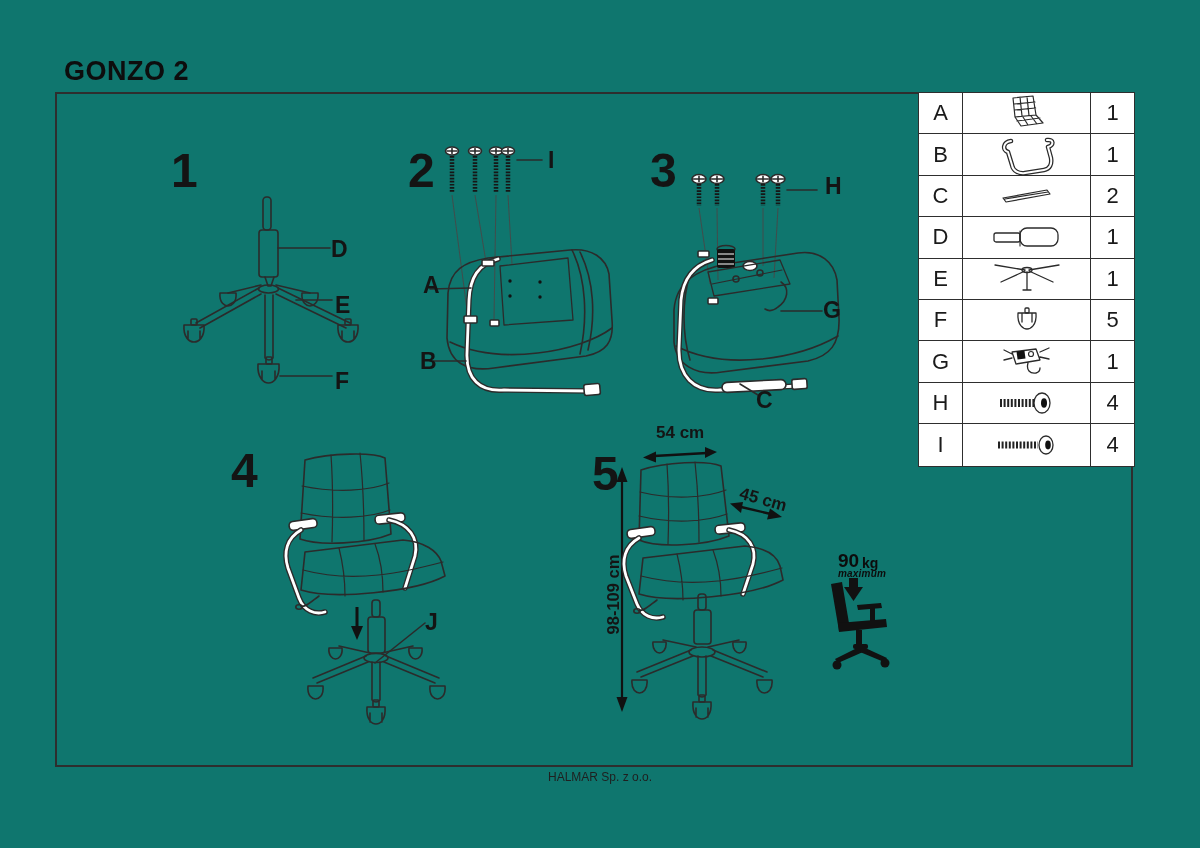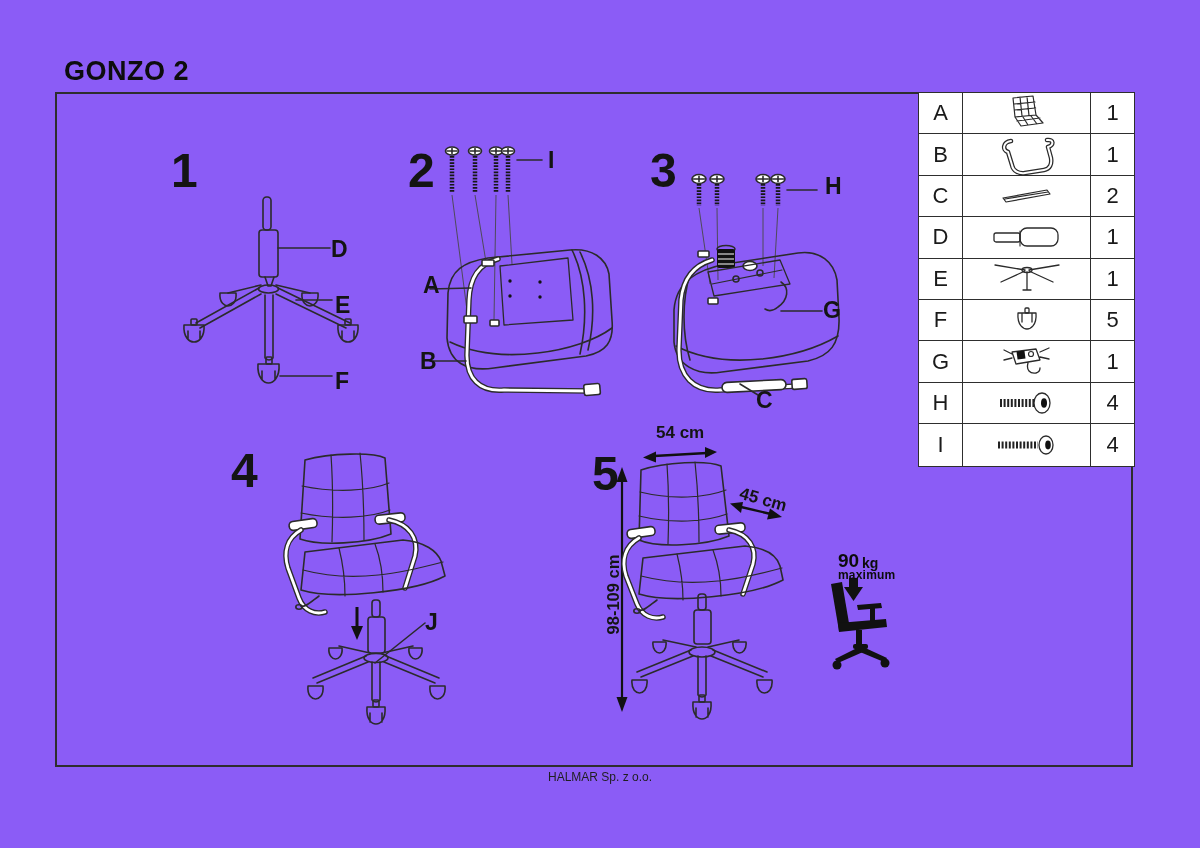--- a/index.html
+++ b/index.html
@@ -1,29 +1,29 @@
 <!DOCTYPE html>
 <html><head>
 <meta charset="utf-8">
 <style>
   html,body{margin:0;padding:0;background:#fff;}
-  #page{position:relative;width:1200px;height:848px;background:#8b5cf6;overflow:hidden;
+  #page{position:relative;width:1200px;height:848px;background:#0f766e;overflow:hidden;
         font-family:"Liberation Sans","DejaVu Sans",sans-serif;color:#111;}
   .abs{position:absolute;}
   #title{left:64px;top:56px;font-size:27px;font-weight:bold;letter-spacing:.5px;color:#0d0d0d;}
   #frame{left:55px;top:92px;width:1074px;height:671px;border:2px solid #2e2e2e;}
   .stepnum{font-size:48px;font-weight:bold;line-height:1;color:#141414;}
   .lbl{font-size:23px;font-weight:bold;line-height:1.2;color:#141414;}
   .dim{font-size:17px;font-weight:bold;color:#141414;white-space:nowrap;}
   #dim-height{width:86px;text-align:center;font-size:16.5px;transform:rotate(-90deg);}
   #dim-depth{transform:rotate(16deg);}
   .wkg{font-weight:bold;color:#0c0c0c;white-space:nowrap;}
   #weight-val{font-size:19px;}
   #weight-unit{font-size:14px;}
-  #weight-note{font-size:12px;letter-spacing:.2px;}
+  #weight-note{font-size:10px;letter-spacing:.2px;font-style:italic;}
   
   #parts-table{left:918px;top:92px;width:215px;height:373px;display:grid;
     grid-template-columns:44px 128px 43px;grid-auto-rows:41.4px;
     border:1.5px solid #2e2e2e;background:#fff;}
   #parts-table .cell{border-right:1.4px solid #2e2e2e;border-bottom:1.4px solid #2e2e2e;
     display:flex;align-items:center;justify-content:center;font-size:22px;color:#1a1a1a;}
   #parts-table .cell.last-col{border-right:none;}
   #parts-table .cell.last-row{border-bottom:none;}
   
   .footline{left:0;width:1200px;text-align:center;font-size:12px;color:#1f1f1f;}

